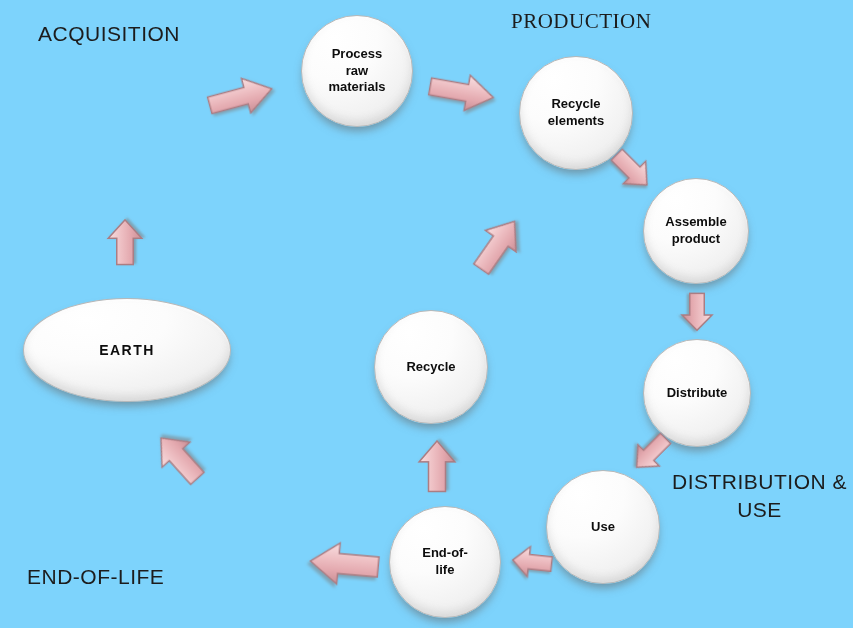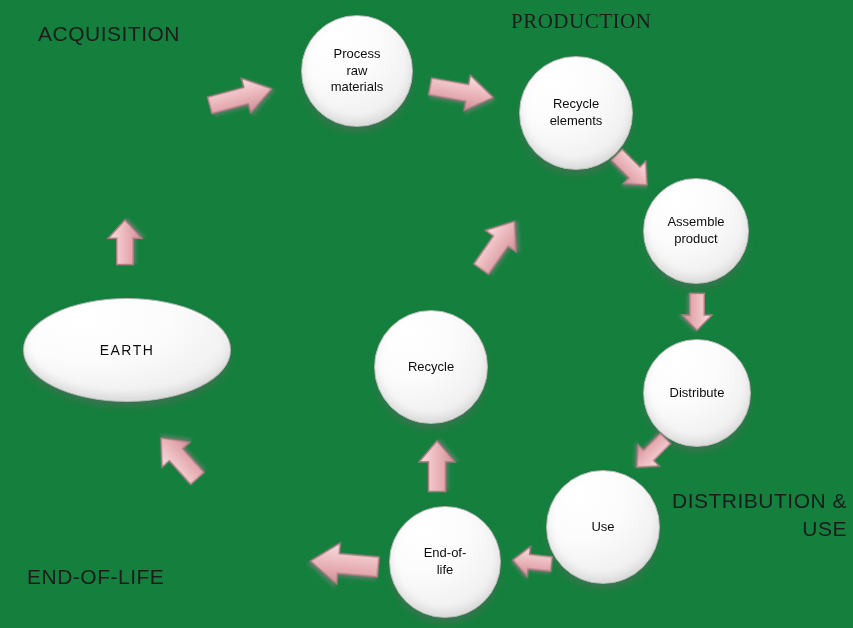--- a/index.html
+++ b/index.html
@@ -1,55 +1,54 @@
 <!DOCTYPE html>
 <html><head>
 <meta charset="utf-8">
 <style>
   html, body { margin: 0; padding: 0; background: #ffffff; }
   .canvas {
     position: relative;
     width: 853px;
     height: 628px;
-    background: #15803d;
+    background: #7dd3fc;
     overflow: hidden;
     font-family: "Liberation Sans", sans-serif;
   }
   .stage-label {
     position: absolute;
     font-family: "Liberation Sans", sans-serif;
     font-size: 21px;
     font-weight: 400;
     letter-spacing: 0.5px;
     color: #1c1c1c;
     white-space: nowrap;
   }
   .stage-label.wrap {
     white-space: normal;
-    text-align: right;
+    text-align: center;
     line-height: 1.32;
-    margin-top: 19px;
   }
   .node {
     position: absolute;
     border-radius: 50%;
     display: flex;
     align-items: center;
     justify-content: center;
     text-align: center;
     background: radial-gradient(ellipse 130% 130% at 30% 20%,
       #ffffff 0%, #fcfcfc 30%, #f2f2f2 55%, #e7e7e7 78%, #d3d3d3 100%);
     border: 1px solid #b8b8b8;
     box-shadow: 0 6px 8px -2px rgba(100,100,100,0.55),
                 inset 0 -5px 9px rgba(140,140,140,0.22),
                 inset 0 2px 2px rgba(255,255,255,0.9);
   }
   .node-label {
     font-size: 13px;
-    font-weight: normal;
+    font-weight: bold;
     color: #0d0d0d;
     line-height: 1.3;
   }
   .node-label.earth { letter-spacing: 1.5px; font-size: 14px; }
   .arrow { position: absolute; overflow: visible; }
 </style>
 </head>
 <body>
 
 <div class="canvas">

